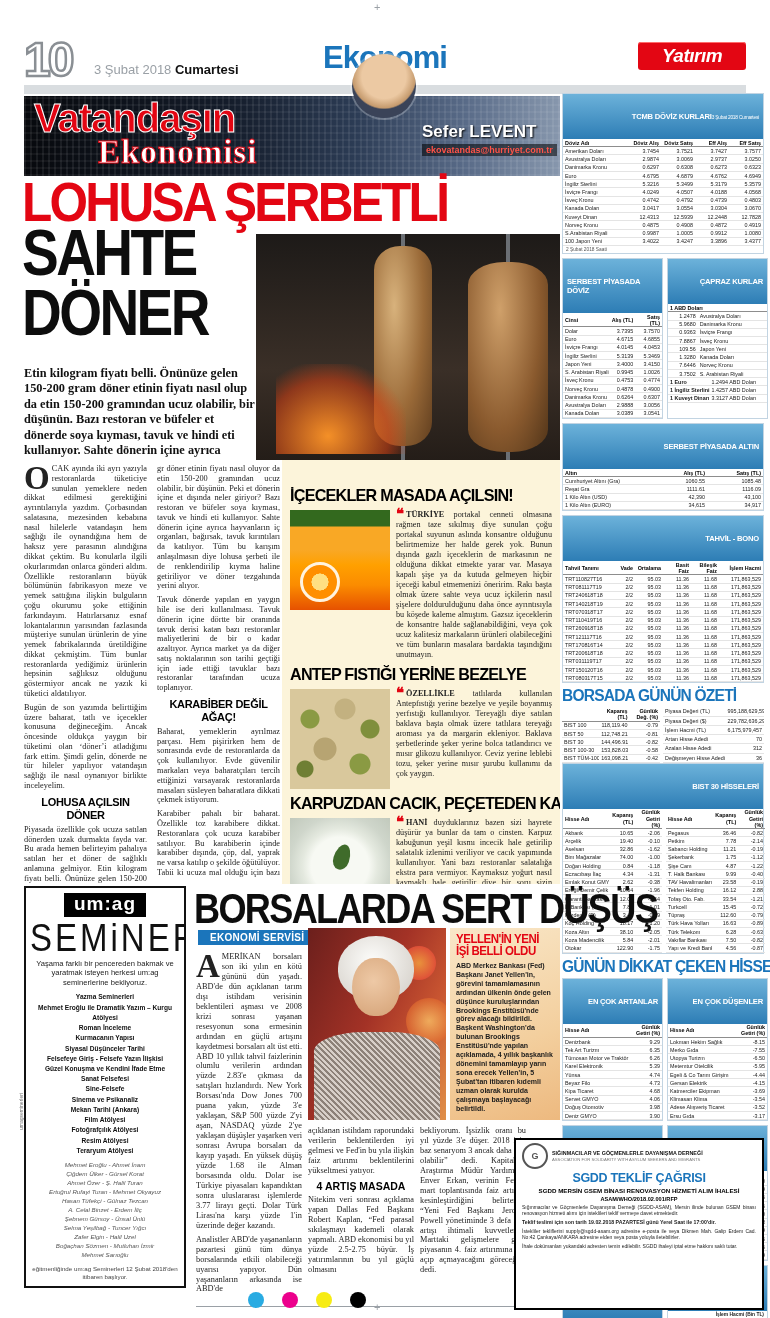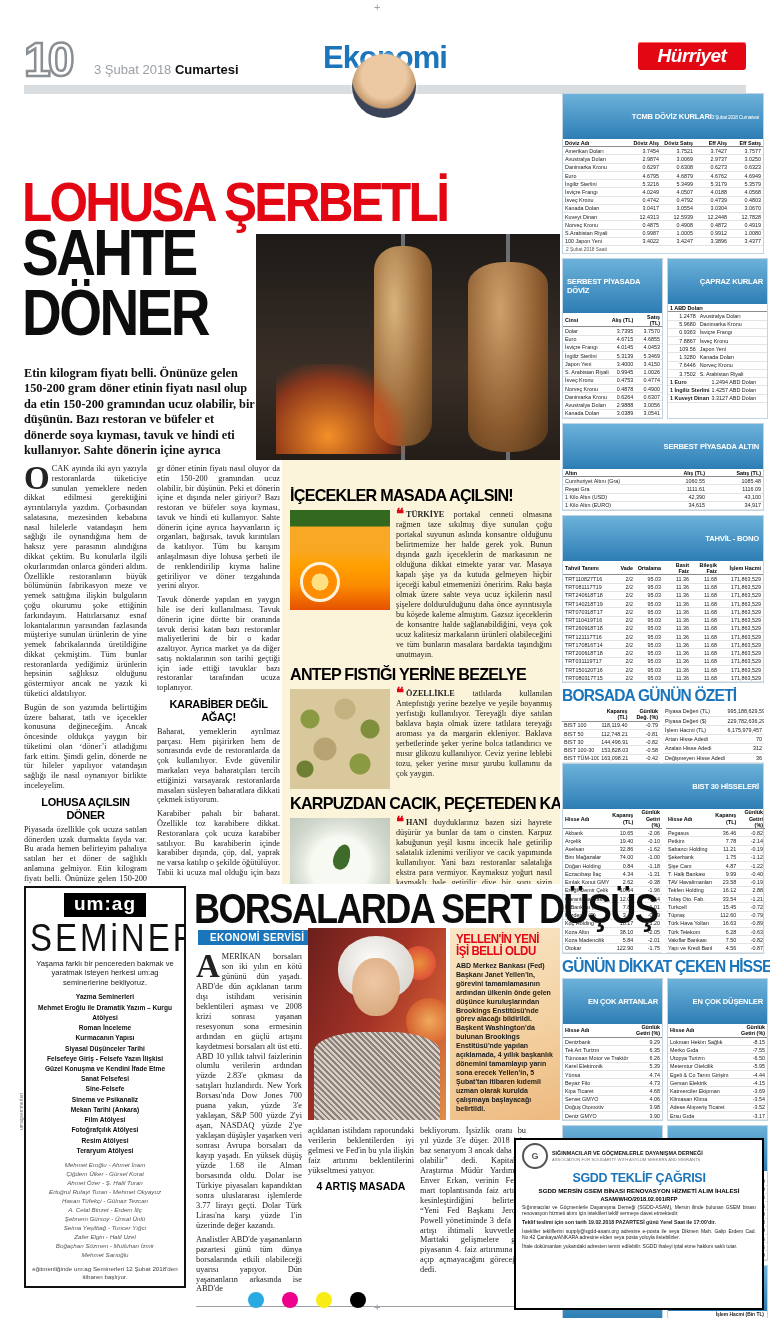--- a/index.html
+++ b/index.html
@@ -116,22 +116,28 @@
   <div class="abs crop" style="left:374px;top:1302px;">+</div>
   <div class="abs crop" style="left:756px;top:182px;">+</div>
 
   <div class="abs pagenum">10</div>
   <div class="abs dateline">
     <span>3 Şubat 2018</span>
     <b>Cumartesi</b>
   </div>
   <div class="abs section-title">Ekonomi</div>
   <div class="abs hdr-rule"></div>
-  <div class="abs brand">Hürriyet</div>
-
+  <div class="abs brand">Yatırım</div>
+
+  <div class="abs banner">
+    <div class="banner-vat">Vatandaşın</div>
+    <div class="banner-eko">Ekonomisi</div>
+    <div class="banner-author">Sefer LEVENT</div>
+    <div class="banner-mail">ekovatandas@hurriyet.com.tr</div>
+  </div>
   <div class="abs portrait"></div>
 
   <div class="abs hl-red">LOHUSA ŞERBETLİ</div>
   <div class="abs hl-black">
     <div>SAHTE</div>
     <div>DÖNER</div>
   </div>
   <div class="abs doner-photo">
     <div class="skewer" style="left:145px;top:0;height:226px;"></div>
     <div class="skewer" style="left:250px;top:0;height:226px;"></div>
@@ -1449,20 +1455,21 @@
   </div>
 
   <div class="abs yellen-box">
     <div class="yellen-title">YELLEN'İN YENİ İŞİ BELLİ OLDU</div>
     <div class="yellen-text">ABD Merkez Bankası (Fed) Başkanı Janet Yellen'in, görevini tamamlamasının ardından ülkenin önde gelen düşünce kuruluşlarından Brookings Enstitüsü'nde görev alacağı bildirildi. Başkent Washington'da bulunan Brookings Enstitüsü'nde yapılan açıklamada, 4 yıllık başkanlık dönemini tamamlayıp yarın sona erecek Yellen'in, 5 Şubat'tan itibaren kıdemli uzman olarak kurulda çalışmaya başlayacağı belirtildi.</div>
   </div>
 
   <div class="abs ba-col ba-c2">
     <p>açıklanan istihdam raporundaki verilerin beklentilerden iyi gelmesi ve Fed'in bu yıla ilişkin faiz artırımı beklentilerini yükseltmesi yatıyor.</p>
     <div class="ba-sub">4 ARTIŞ MASADA</div>
+    <p>Nitekim veri sonrası açıklama yapan Dallas Fed Başkanı Robert Kaplan, “Fed parasal sıkılaşmayı kademeli olarak yapmalı. ABD ekonomisi bu yıl yüzde 2.5-2.75 büyür. İş yatırımlarının bu yıl güçlü olmasını</p>
   </div>
   <div class="abs ba-col ba-c3">
     <p>bekliyorum. İşsizlik oranı bu yıl yüzde 3'e düşer. 2018 için baz senaryom 3 ancak daha çok olabilir” dedi. KapitalFX Araştırma Müdür Yardımcısı Enver Erkan, verinin Fed'in mart toplantısında faiz artışını kesinleştirdiğini belirterek, “Yeni Fed Başkanı Jerome Powell yönetiminde 3 defa faiz artışı ihtimali kuvvetlendi. Marttaki gelişmelere göre piyasanın 4. faiz artırımına yer açıp açmayacağını göreceğiz” dedi.</p>
   </div>
   <div class="abs ba-rule"></div>
 
   <div class="abs sgdd">
     <div class="sgdd-hdr">
       <div class="sgdd-ring">G</div>
       <div class="sgdd-org">

